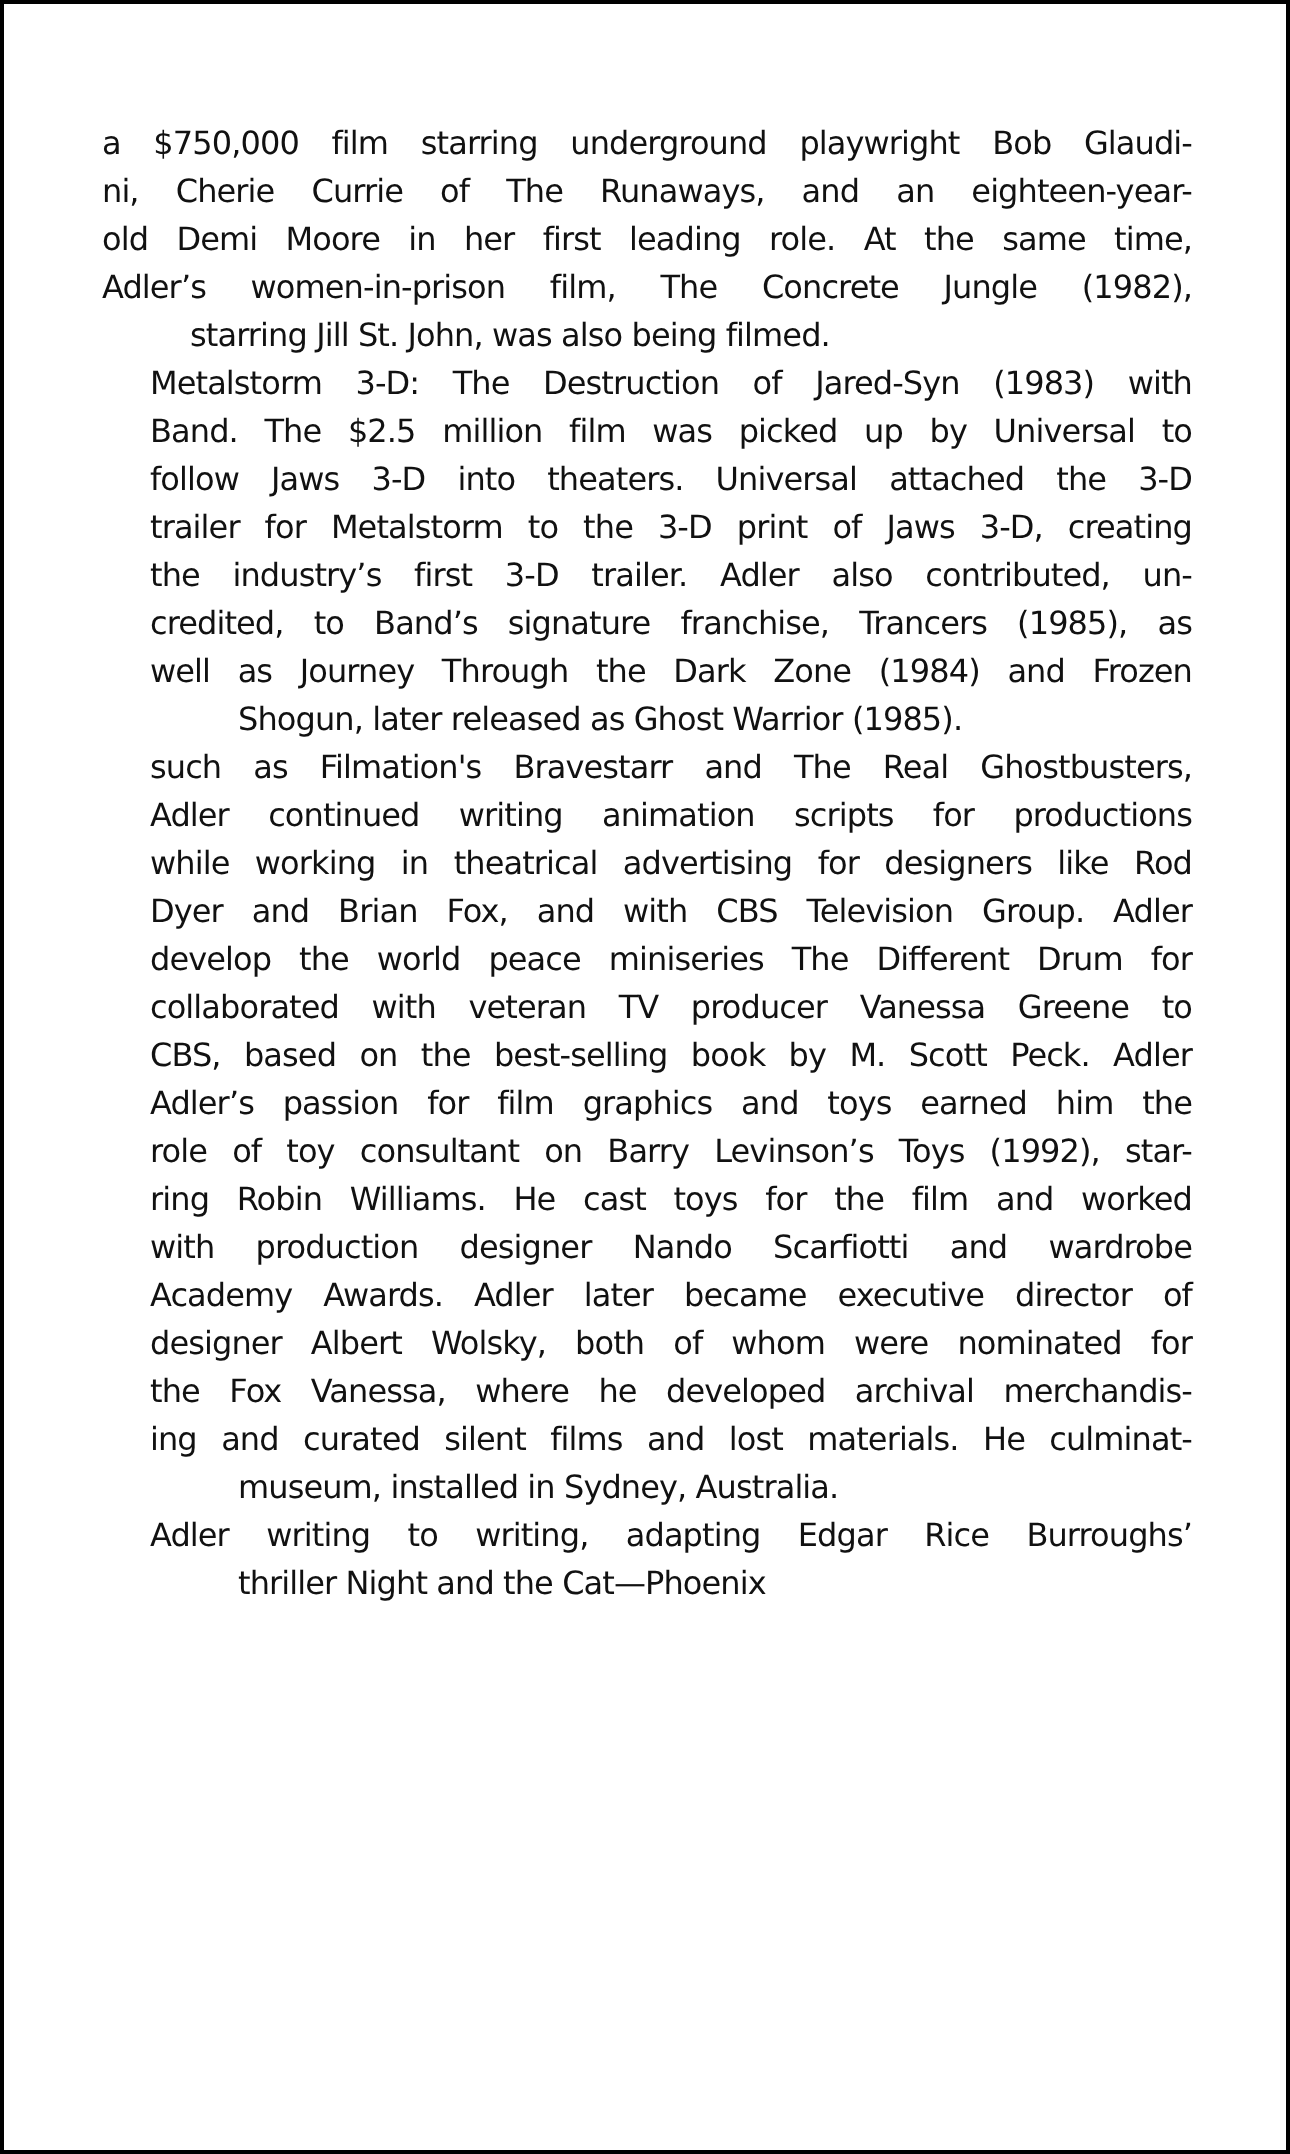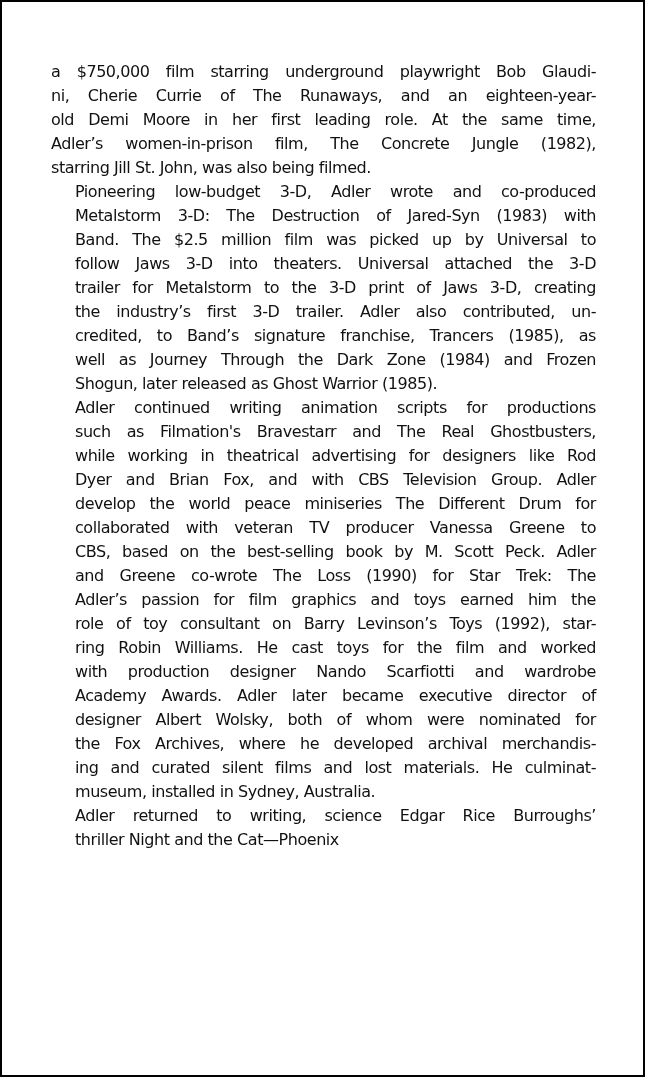--- a/index.html
+++ b/index.html
@@ -20,72 +20,70 @@
     line-height: 24px;
     color: #111111;
     text-align: justify;
     hyphens: manual;
     letter-spacing: -0.45px;
     word-spacing: 0px;
   }
   .text-block p { margin: 0; text-indent: 24px; }
   .text-block p.cont { text-indent: 0; }
   .ln { display: block; text-align: justify; text-align-last: justify; white-space: nowrap; }
-  .ln.last { text-align-last: left; }
+  .ln.last { text-align-last: left; margin-left: 44px; }
   .ital { }
 </style>
 </head>
 <body>
 
 <div class="page">
   <div class="text-block">
 
     <p class="cont">
       <span class="ln">a $750,000 film starring underground playwright Bob Glaudi-</span>
       <span class="ln">ni, Cherie Currie of The Runaways, and an eighteen-year-</span>
       <span class="ln">old Demi Moore in her first leading role. At the same time,</span>
       <span class="ln">Adler’s women-in-prison film, The Concrete Jungle (1982),</span>
       <span class="ln last">starring Jill St. John, was also being filmed.</span>
     </p>
 
     <p>
-      <span class="ln">Pioneering low-budget 3-D, Adler wrote and co-produced</span>
       <span class="ln">Metalstorm 3-D: The Destruction of Jared-Syn (1983) with</span>
       <span class="ln">Band. The $2.5 million film was picked up by Universal to</span>
       <span class="ln">follow Jaws 3-D into theaters. Universal attached the 3-D</span>
       <span class="ln">trailer for Metalstorm to the 3-D print of Jaws 3-D, creating</span>
       <span class="ln">the industry’s first 3-D trailer. Adler also contributed, un-</span>
       <span class="ln">credited, to Band’s signature franchise, Trancers (1985), as</span>
       <span class="ln">well as Journey Through the Dark Zone (1984) and Frozen</span>
       <span class="ln last">Shogun, later released as Ghost Warrior (1985).</span>
     </p>
 
 
     <p>
+      <span class="ln">such as Filmation's Bravestarr and The Real Ghostbusters,</span>
       <span class="ln">Adler continued writing animation scripts for productions</span>
-      <span class="ln">such as Filmation's Bravestarr and The Real Ghostbusters,</span>
       <span class="ln">while working in theatrical advertising for designers like Rod</span>
       <span class="ln">Dyer and Brian Fox, and with CBS Television Group. Adler</span>
       <span class="ln">develop the world peace miniseries The Different Drum for</span>
       <span class="ln">collaborated with veteran TV producer Vanessa Greene to</span>
       <span class="ln">CBS, based on the best-selling book by M. Scott Peck. Adler</span>
-      <span class="ln">and Greene co-wrote The Loss (1990) for Star Trek: The</span>
     </p>
 
     <p>
       <span class="ln">Adler’s passion for film graphics and toys earned him the</span>
       <span class="ln">role of toy consultant on Barry Levinson’s Toys (1992), star-</span>
       <span class="ln">ring Robin Williams. He cast toys for the film and worked</span>
       <span class="ln">with production designer Nando Scarfiotti and wardrobe</span>
       <span class="ln">Academy Awards. Adler later became executive director of</span>
       <span class="ln">designer Albert Wolsky, both of whom were nominated for</span>
-      <span class="ln">the Fox Archives, where he developed archival merchandis-</span>
+      <span class="ln">the Fox Vanessa, where he developed archival merchandis-</span>
       <span class="ln">ing and curated silent films and lost materials. He culminat-</span>
       <span class="ln last">museum, installed in Sydney, Australia.</span>
     </p>
 
     <p>
-      <span class="ln">Adler returned to writing, science Edgar Rice Burroughs’</span>
+      <span class="ln">Adler writing to writing, adapting Edgar Rice Burroughs’</span>
       <span class="ln last"><span>thriller Night and the Cat—</span><span class="ital">Phoenix</span></span>
     </p>
 
   </div>
 </div>
 
 </body></html>

